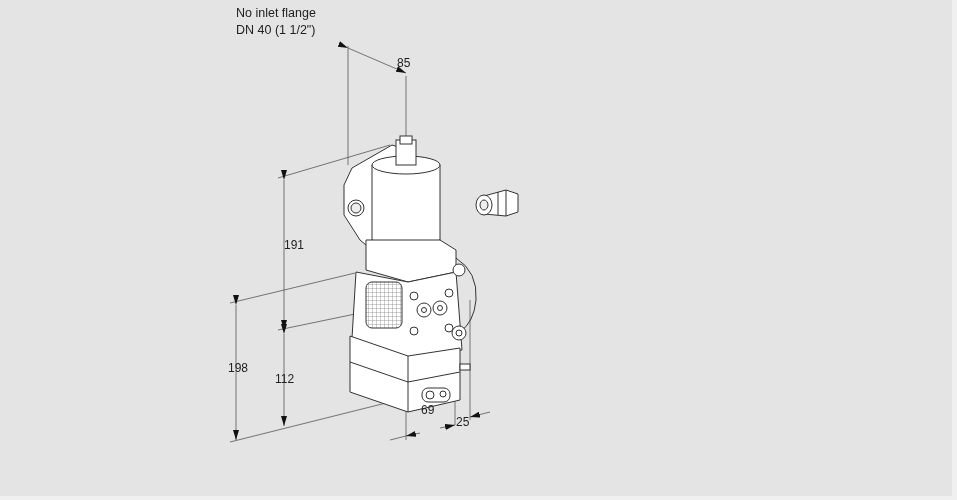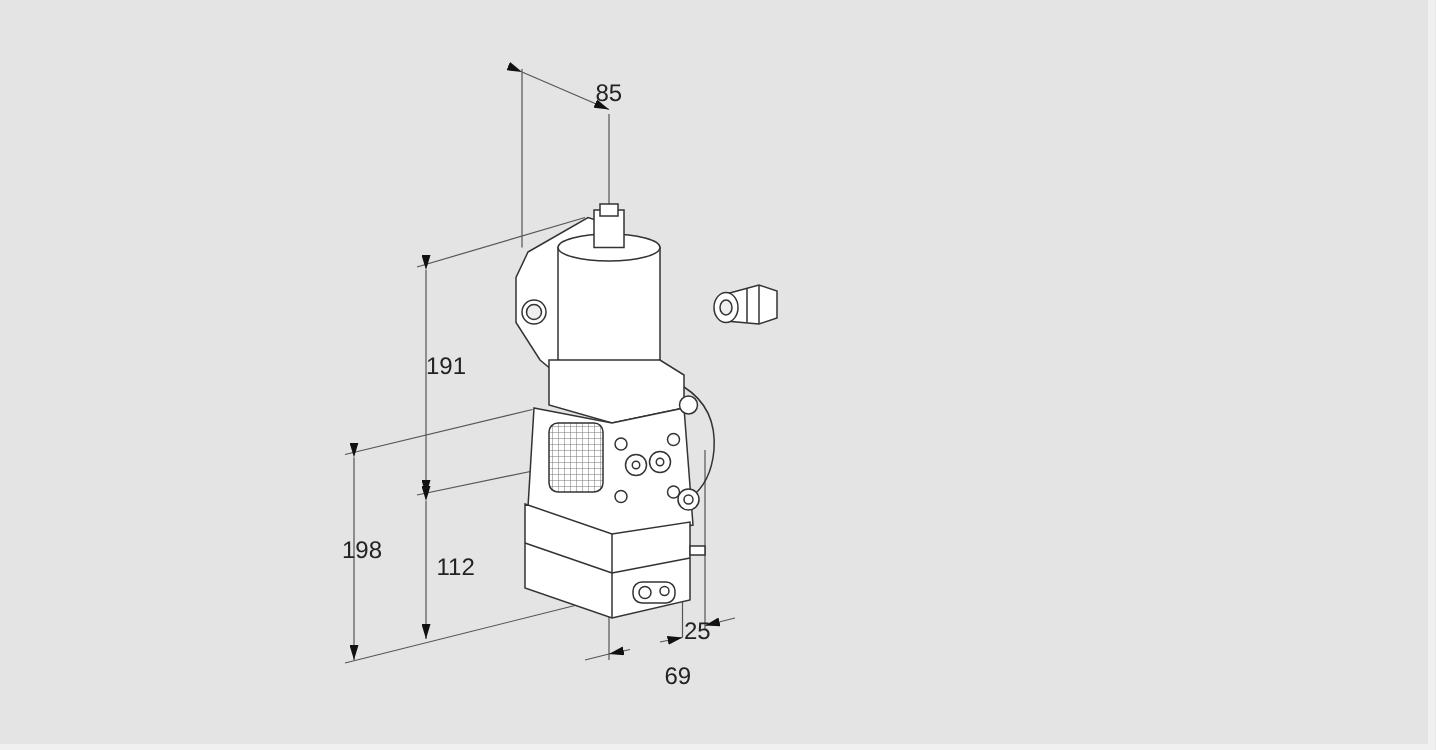--- a/index.html
+++ b/index.html
@@ -12,30 +12,34 @@
     .canvas {
       position: absolute; left: 0; top: 0;
       width: 952px; height: 496px;
       background: #e4e4e4;
     }
     .title {
       position: absolute; left: 236px; top: 5px;
       font-size: 12.5px; line-height: 17px; color: #222;
     }
     .dim {
-      position: absolute; font-size: 16px; color: #222;
+      position: absolute; font-size: 12px; color: #222;
       line-height: 14px; background: transparent;
     }
     svg { position: absolute; left: 0; top: 0; }
   </style>
 </head>
 <body>
 
 <div class="canvas">
 
+  <div class="title">
+    <div>No inlet flange</div>
+    <div>DN 40 (1 1/2")</div>
+  </div>
 
   <svg width="952" height="496" viewBox="0 0 952 496">
     <defs>
       <marker id="arr" markerWidth="10" markerHeight="6" refX="10" refY="3" orient="auto" markerUnits="userSpaceOnUse">
         <path d="M0,0 L10,3 L0,6 z" fill="#111"></path>
       </marker>
       <pattern id="mesh" width="4" height="4" patternUnits="userSpaceOnUse">
         <path d="M0,0 L4,0 M0,0 L0,4" stroke="#777" stroke-width="0.7"></path>
       </pattern>
     </defs>
@@ -113,16 +117,16 @@
       <ellipse cx="484" cy="205" rx="8" ry="10"></ellipse>
       <ellipse cx="484" cy="205" rx="4" ry="5" fill="#eee"></ellipse>
       <line x1="498" y1="192" x2="498" y2="215"></line>
       <line x1="506" y1="190" x2="506" y2="216"></line>
     </g>
   </svg>
 
   <div class="dim" style="left:397px; top:56px;">85</div>
   <div class="dim" style="left:273px; top:238px;margin-left:11px;">191</div>
   <div class="dim" style="left:228px; top:361px;">198</div>
-  <div class="dim" style="left:275px; top:372px;margin-left:16px;">112</div>
-  <div class="dim" style="left:421px; top:445px;margin-left:22px;">69</div>
+  <div class="dim" style="left:275px; top:372px;">112</div>
+  <div class="dim" style="left:421px; top:403px;">69</div>
   <div class="dim" style="left:456px; top:415px;">25</div>
 </div>
 
 </body></html>

